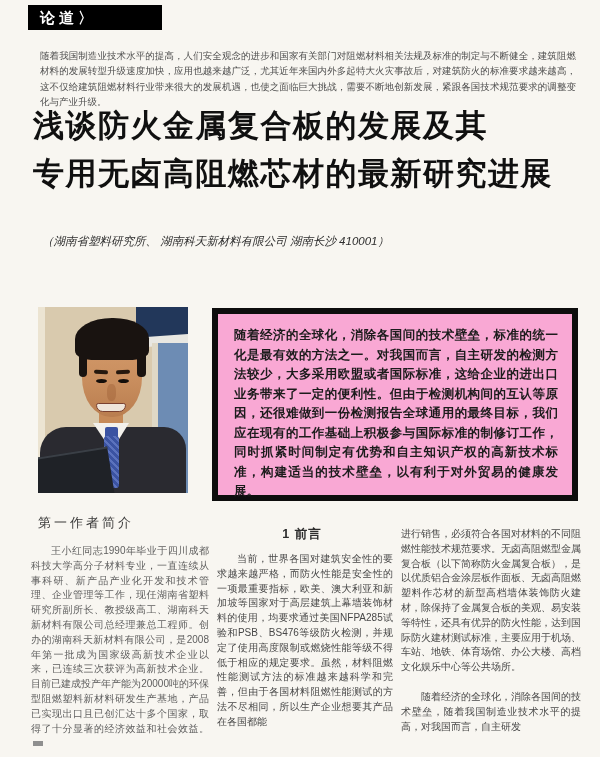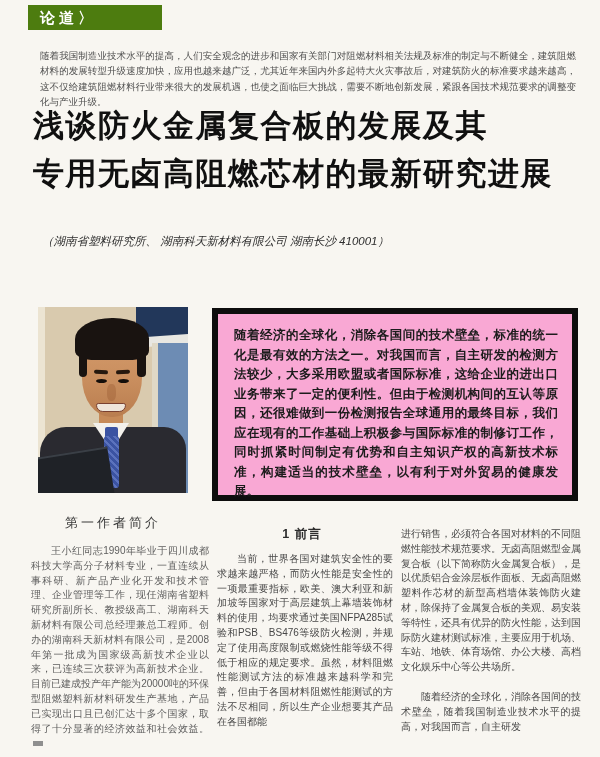--- a/index.html
+++ b/index.html
@@ -4,21 +4,21 @@
 <style>
   html,body { margin:0; padding:0; background:#e8e6e1; }
   .page {
     position:relative; width:600px; height:757px; margin:0 auto;
     background:#f8f6f1; overflow:hidden;
     font-family:"Liberation Sans", sans-serif; color:#3a3a3a;
   }
   
   .badge {
     position:absolute; left:28px; top:5px; width:134px; height:25px;
-    background:#4d7c0f; color:#ffffff; font-weight:bold; font-size:15px;
+    background:#000000; color:#ffffff; font-weight:bold; font-size:15px;
     line-height:25px; padding-left:12px; box-sizing:border-box; letter-spacing:4px;
   }
   
   .intro {
     position:absolute; left:40px; top:38px; width:536px;
     font-size:9.5px; line-height:15.5px; color:#4e4e4e; text-align:justify;
   }
   
   .title {
     position:absolute; left:33px; top:102px; width:548px;
@@ -68,21 +68,21 @@
   .abstract-box {
     position:absolute; left:212px; top:308px; width:366px; height:193px;
     box-sizing:border-box; border:6px solid #0d0d0d; background:#f9a8d4;
     padding:12px 14px 0 16px;
   }
   .abstract-text {
     font-size:12.5px; line-height:19.5px; font-weight:bold; color:#1c1c1c;
     text-align:justify; margin:0;
   }
   .photo-caption {
-    position:absolute; left:38px; top:514px; width:150px; text-align:center;
+    position:absolute; left:38px; top:514px; width:150px; text-align:left;
     font-size:13px; color:#3a3a3a; letter-spacing:3px;
   }
   
   .col { position:absolute; font-size:10px; line-height:14.8px;
     text-align:justify; margin:3px; }
   .col-left  { left:28px;  top:541px; width:178px; color:#5e5e5e; }
   .col-mid   { left:214px; top:549px; width:176px; color:#484848; }
   .col-right-1 { left:398px; top:524px; width:180px; color:#484848; }
   .col-right-2 { left:398px; top:687px; width:180px; color:#484848; }
   .preface-heading {

